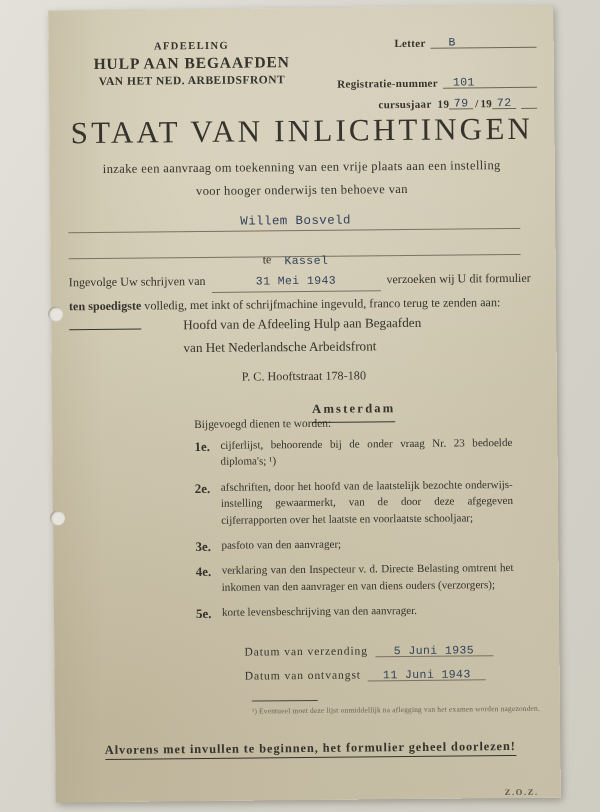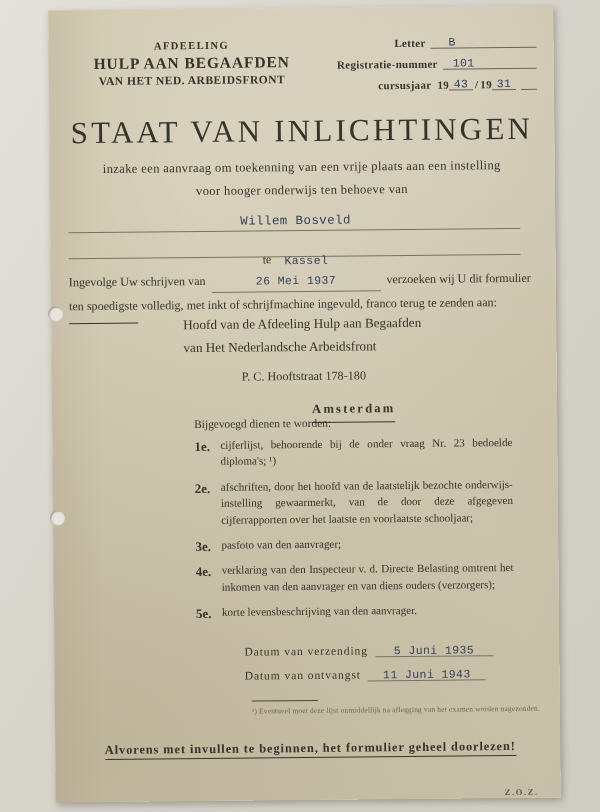--- a/index.html
+++ b/index.html
@@ -68,21 +68,21 @@
     border-bottom:1px solid #6d6552;
     margin-left:5px;position:relative;
   }
   .typed{
     font-family:"Liberation Mono", monospace;
     font-size:11.5px;color:#34455c;letter-spacing:.4px;
     position:relative;top:1px;
   }
   .rule .typed{padding:0 4px;}
   .r-letter{width:92px;text-align:left;padding-left:14px;}
-  .r-reg{width:88px;text-align:left;padding-left:6px;}
+  .r-reg{width:88px;text-align:left;padding-left:6px;margin-top:19px;}
   .yearwrap{display:flex;align-items:flex-end;}
   .ybox{border-bottom:1px solid #6d6552;width:24px;text-align:center;}
 
   
   .title{
     position:absolute;left:0;top:105px;width:505px;text-align:center;
     font-size:31px;letter-spacing:3.2px;color:#35332c;
   }
   .subtitle{
     position:absolute;left:22px;top:148px;width:460px;text-align:center;
@@ -100,21 +100,21 @@
   
   .para{
     position:absolute;left:18px;top:259px;width:462px;
     font-size:12.1px;line-height:2.0;color:#35332c;
   }
   .para .l1{display:flex;align-items:flex-end;justify-content:space-between;}
   .inlinerule{
     flex:1;border-bottom:1px solid #7a7260;margin:0 6px;
     text-align:center;
   }
-  .u{border-bottom:1px solid #35332c;padding-bottom:10px;}
+  .u{border-bottom:1px solid #35332c;padding-bottom:16px;font-weight:bold;}
 
   
   .addr{position:absolute;left:132px;top:305px;font-size:13.2px;line-height:1.72;color:#35332c;}
   .addr .street{margin-left:58px;margin-top:8px;font-size:12.2px;}
   .addr .city{
     margin-left:128px;margin-top:12px;font-size:12.6px;letter-spacing:2.2px;
     display:inline-block;border-bottom:1px solid #35332c;padding-bottom:1px;font-weight:bold;
   }
 
   
@@ -181,24 +181,24 @@
       <div class="regrow">
         <span class="reglabel">Registratie-nummer</span>
         <span class="rule r-reg">
           <span class="typed">101</span>
         </span>
       </div>
       <div class="regrow">
         <span class="reglabel">cursusjaar</span>
         <span class="yearwrap">
           <span class="reglabel" style="margin-left:6px;">19</span>
-          <span class="ybox"><span class="typed">43</span></span>
+          <span class="ybox"><span class="typed">79</span></span>
           <span class="reglabel" style="margin:0 2px;">/</span>
           <span class="reglabel">19</span>
-          <span class="ybox"><span class="typed">31</span></span>
+          <span class="ybox"><span class="typed">72</span></span>
           <span class="rule" style="width:16px;">&nbsp;</span>
         </span>
       </div>
     </div>
 
     <div class="title">STAAT VAN INLICHTINGEN</div>
     <div class="subtitle">
       <div>inzake een aanvraag om toekenning van een vrije plaats aan een instelling</div>
       <div>voor hooger onderwijs ten behoeve van</div>
     </div>
@@ -209,21 +209,21 @@
     <div class="fieldline teline"></div>
     <div class="teval">
       <span class="te-lbl">te</span>
       <span class="typed" style="margin-left:10px;">Kassel</span>
     </div>
 
     <div class="para">
       <div class="l1">
         <span>Ingevolge Uw schrijven van</span>
         <span class="inlinerule">
-          <span class="typed">26 Mei 1937</span>
+          <span class="typed">31 Mei 1943</span>
         </span>
         <span>verzoeken wij U dit formulier</span>
       </div>
       <div>
         <span class="u">ten spoedigste</span>
         <span>volledig, met inkt of schrijfmachine ingevuld, franco terug te zenden aan:</span>
       </div>
     </div>
 
     <div class="addr">

